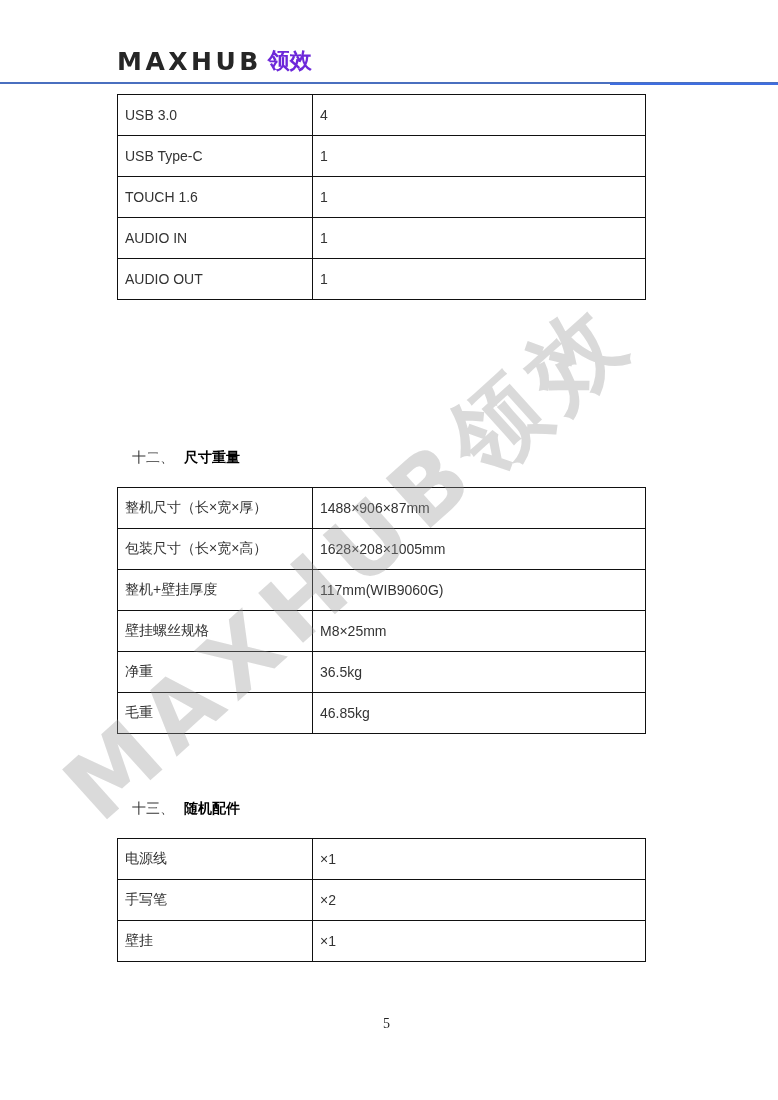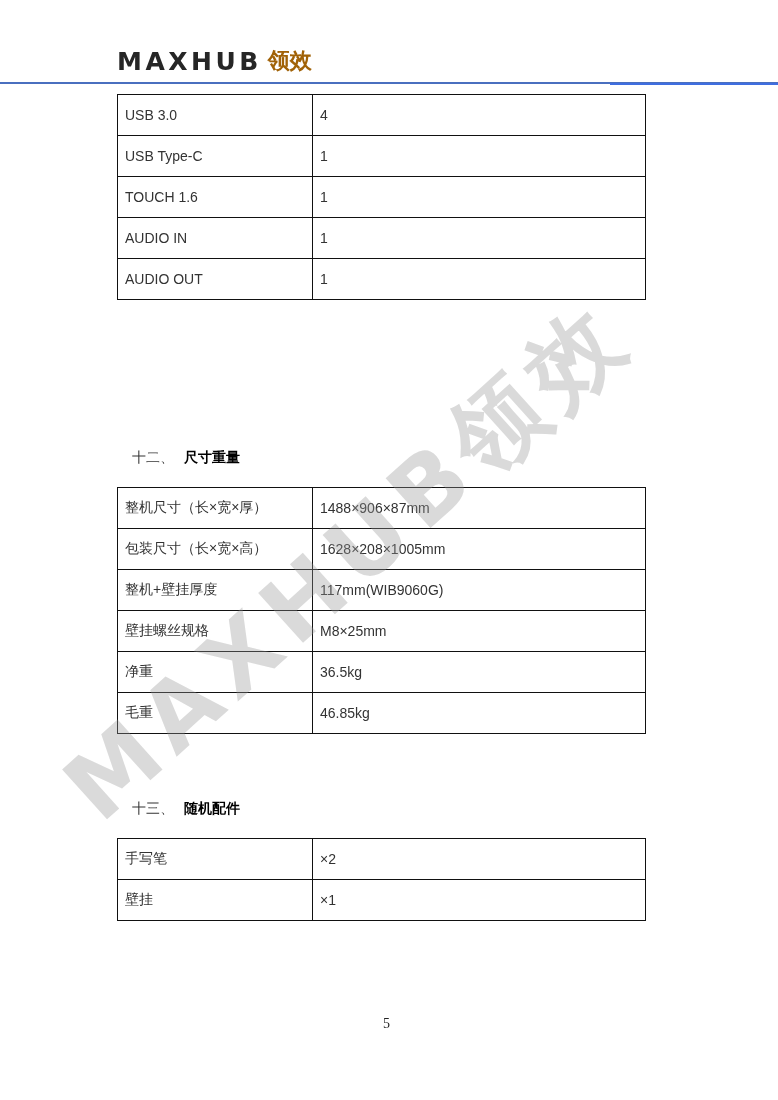--- a/index.html
+++ b/index.html
@@ -9,21 +9,21 @@
     }
     .logo {
       position: absolute; left: 117px; top: 46px; height: 30px;
       display: flex; align-items: flex-end; gap: 6px;
     }
     .logo-latin {
       font-family: "DejaVu Sans", sans-serif; font-weight: bold; font-size: 25px;
       letter-spacing: 3.5px; color: #262626;
     }
     .logo-cjk {
-      font-family: "DejaVu Sans", sans-serif; font-weight: bold; font-size: 22px; color: #a16207;
+      font-family: "DejaVu Sans", sans-serif; font-weight: bold; font-size: 22px; color: #6d28d9;
     }
     .header-line {
       position: absolute; left: 0; top: 82px; width: 778px; height: 2px; background: #4a6fbf;
     }
     .header-line-seg {
       position: absolute; left: 610px; top: 83px; width: 168px; height: 2px; background: #3f6ee0;
     }
     table.spec {
       position: absolute; left: 117px; width: 529px; border-collapse: collapse;
       font-size: 14px; color: #333;
@@ -122,20 +122,24 @@
   </tbody>
 </table>
 
 <div class="section" id="s13">
   <span class="num">十三、</span><span class="title">随机配件</span>
 </div>
 
 <table class="spec" id="t3">
   <tbody>
     <tr>
+        <td class="k">电源线</td>
+        <td>×1</td>
+      </tr>
+    <tr>
         <td class="k">手写笔</td>
         <td>×2</td>
       </tr>
     <tr>
         <td class="k">壁挂</td>
         <td>×1</td>
       </tr>
   </tbody>
 </table>
 

